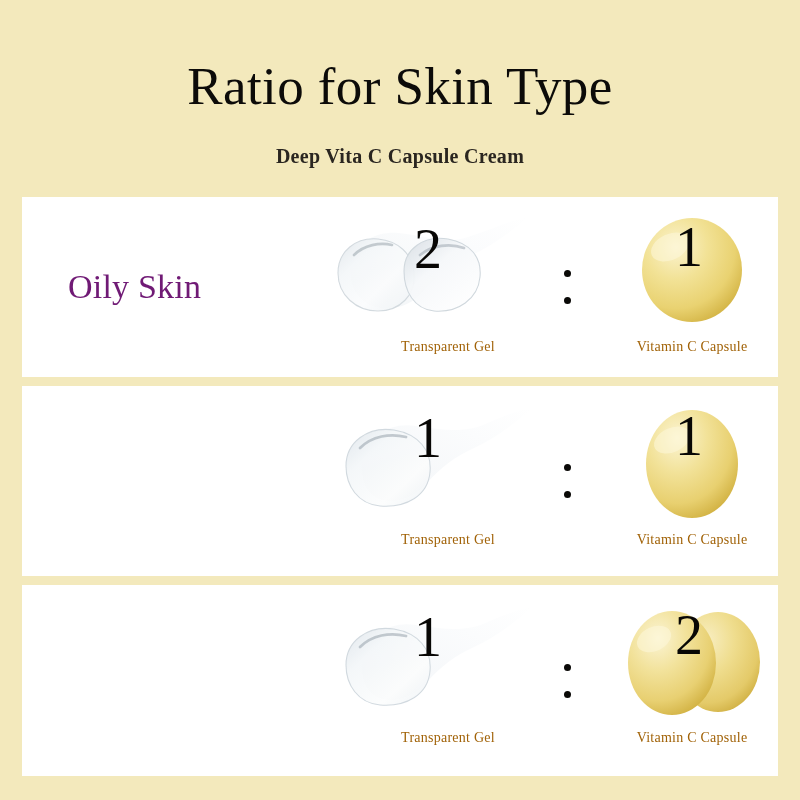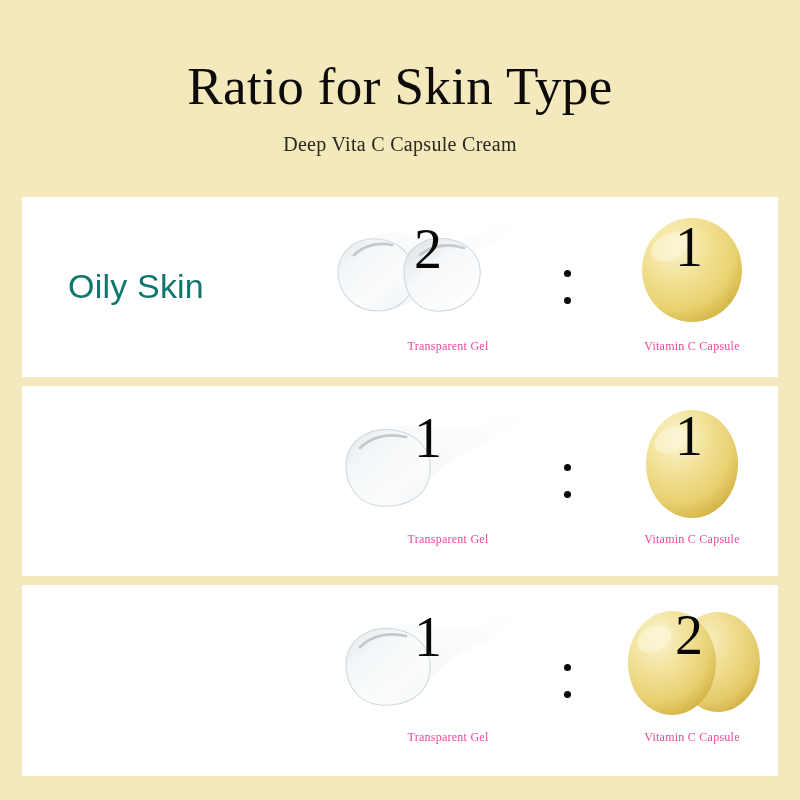--- a/index.html
+++ b/index.html
@@ -43,24 +43,24 @@
     line-height: 1.08;
     font-weight: 400;
     letter-spacing: 0.4px;
     color: #0c0b09;
     margin: 0;
     white-space: nowrap;
   }
   .subtitle {
     font-family: "Liberation Serif", "DejaVu Serif", serif;
     font-size: 20px;
-    font-weight: 400;
+    font-weight: 700;
     letter-spacing: 0.3px;
     color: #2a2620;
-    margin: 0;
+    margin: 12px;
     padding-top: 18px;
     white-space: nowrap;
   }
 
   
   .cards {
     position: absolute;
     left: 22px;
     top: 197px;
     width: 756px;
@@ -75,26 +75,26 @@
   }
   .card-r1 { height: 180px; }
   .card-r2 { height: 190px; }
   .card-r3 { height: 191px; }
 
   .row-label {
     position: absolute;
     left: 46px;
     top: 50%;
     transform: translateY(-50%);
-    font-family: Liberation Sans, sans-serif;
+    font-family: Liberation Serif, serif;
     font-size: 34px;
     line-height: 1.28;
     font-weight: 400;
     letter-spacing: 0.2px;
-    color: #0f766e;
+    color: #701a75;
     width: 280px;
   }
 
   
   .gel-col {
     position: absolute;
     left: 310px;
     top: 0;
     width: 210px;
     height: 100%;
@@ -138,23 +138,23 @@
   }
   .gel-col .amount { left: 82px; top: 24px; }
   .cap-col .amount { left: 73px; top: 22px; }
 
   .caption {
     position: absolute;
     left: 0;
     width: 100%;
     text-align: center;
     font-family: "Liberation Serif", "DejaVu Serif", serif;
-    font-size: 12px;
+    font-size: 14px;
     letter-spacing: 0.25px;
-    color: #ec4899;
+    color: #a16207;
     white-space: nowrap;
   }
   .card-r1 .caption { top: 142px; }
   .card-r2 .caption { top: 146px; }
   .card-r3 .caption { top: 145px; }
 
   .gel-col .caption { padding-left: 22px; box-sizing: border-box; }
 
   
   .ratio-colon {

